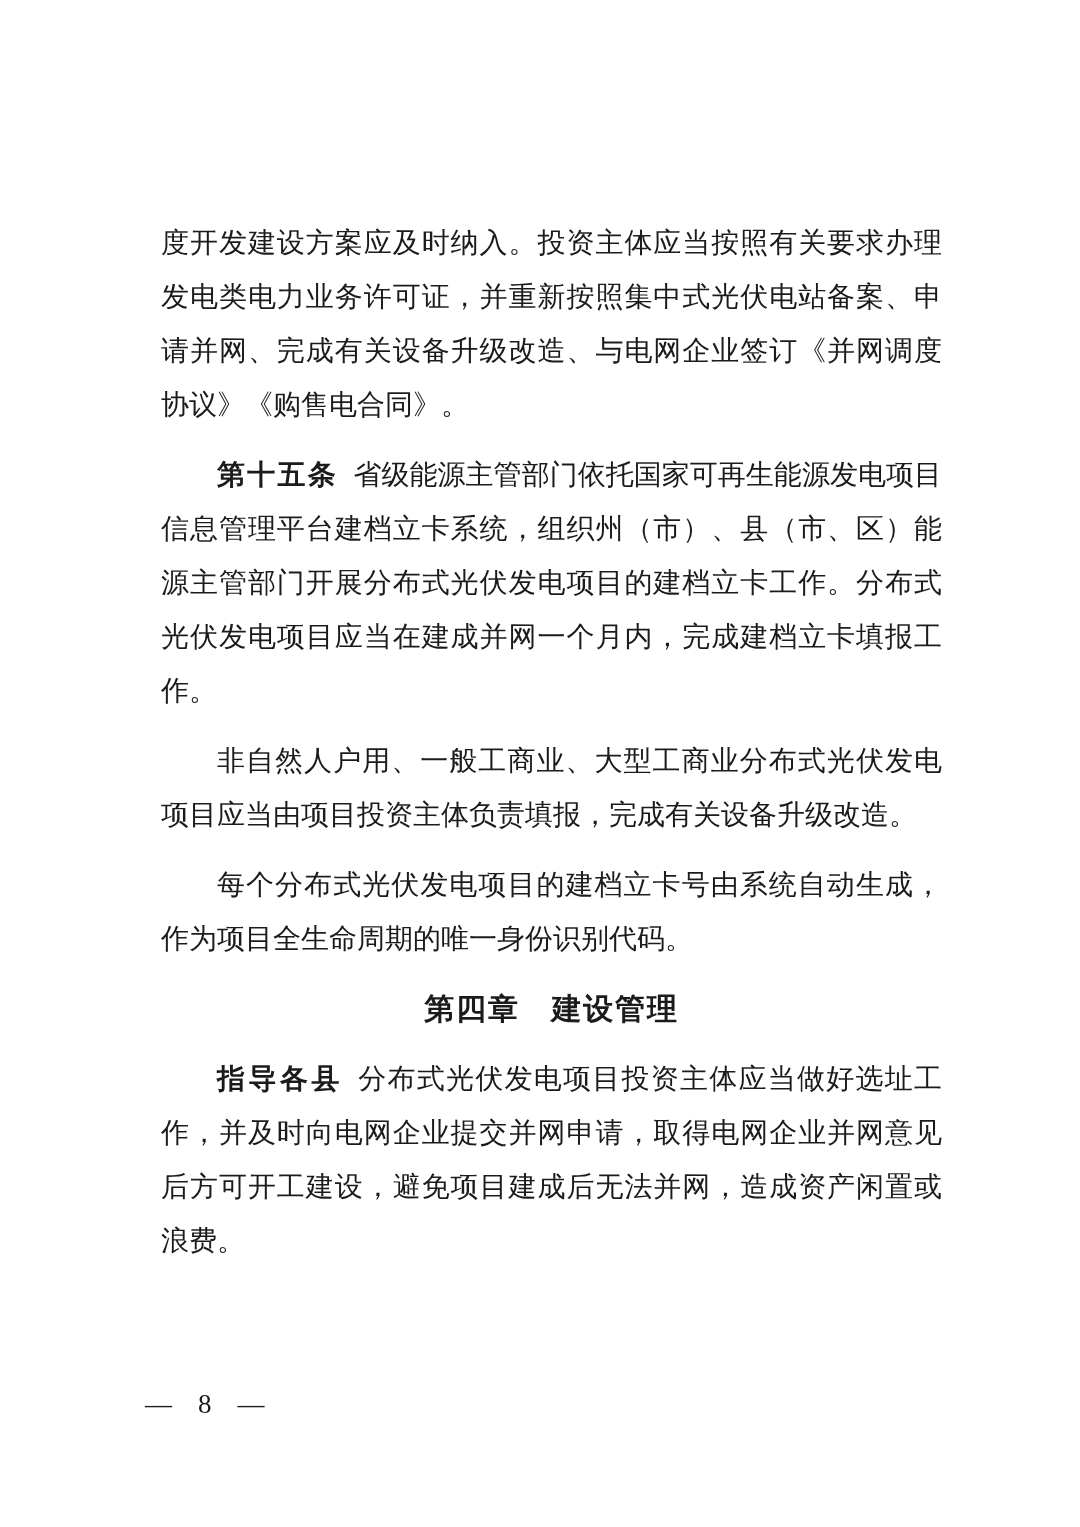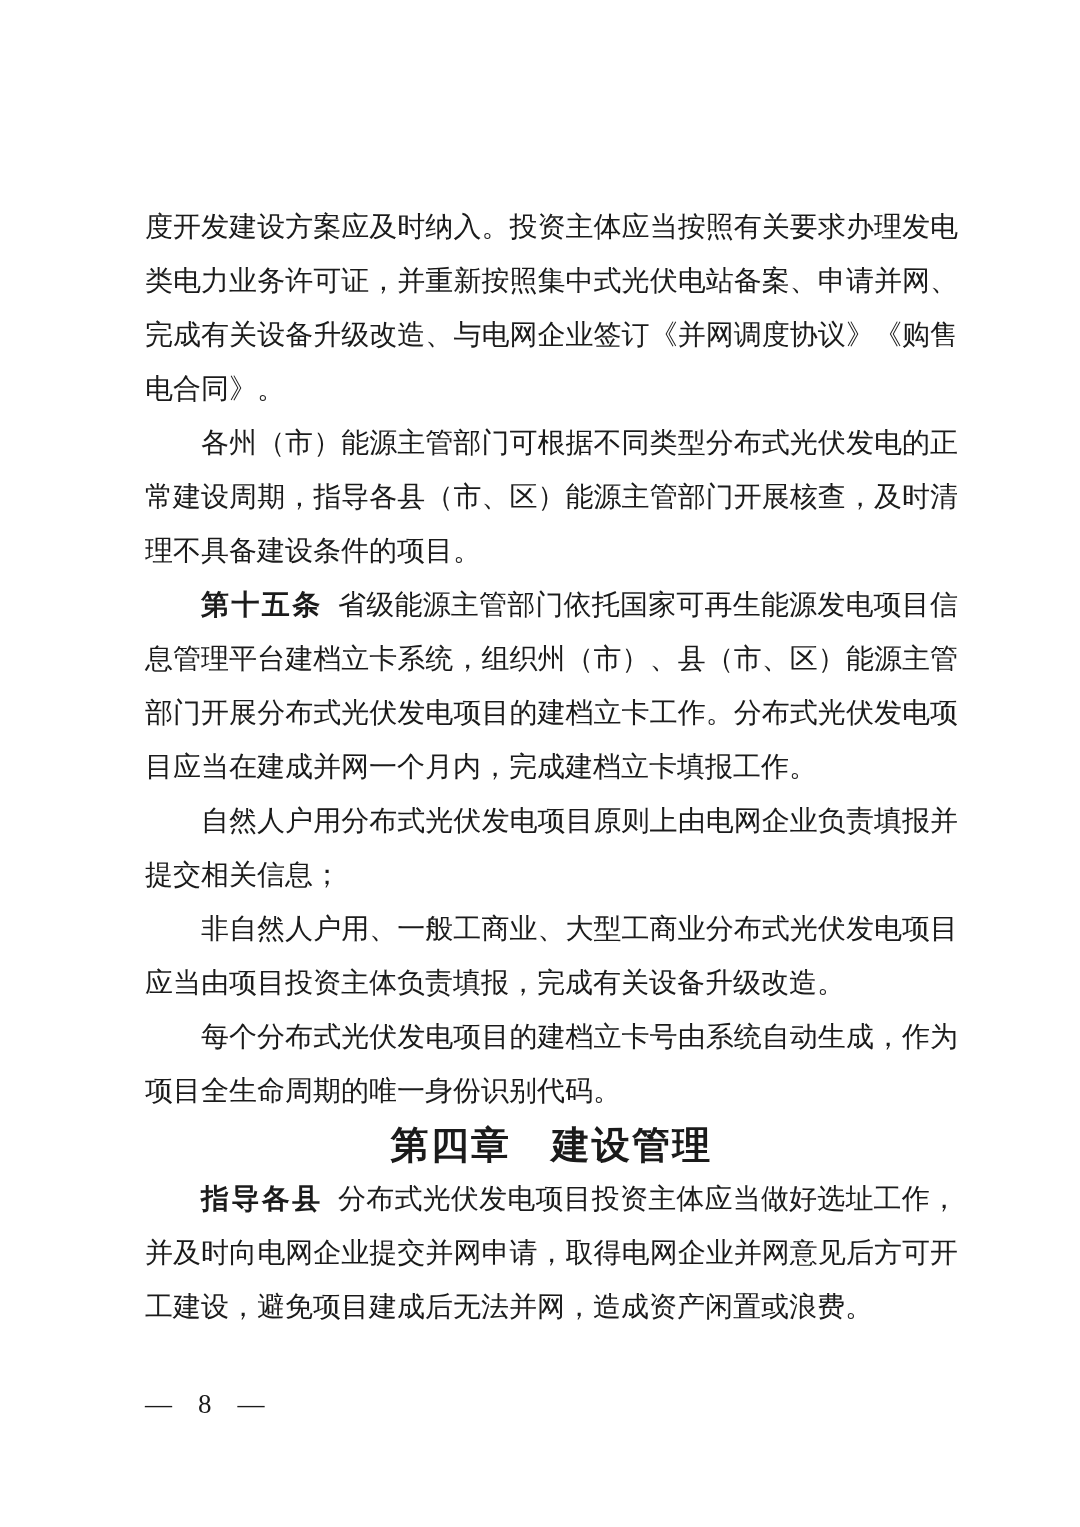--- a/index.html
+++ b/index.html
@@ -20,40 +20,40 @@
     position: absolute;
     left: 145px;
     top: 200px;
     width: 813px;
     font-size: 28px;
     line-height: 54px;
     text-align: justify;
     text-justify: inter-ideograph;
   }
   .doc-body p {
-    margin: 0;
+    margin: 16px;
     padding: 0;
   }
   .para.indent {
     text-indent: 2em;
   }
   .lead {
     font-weight: bold;
     font-family: "Liberation Sans", "DejaVu Sans", sans-serif;
     margin-right: 0.55em;
     letter-spacing: 0.08em;
   }
   .chapter-heading {
     margin: 0;
     padding: 0;
     text-align: center;
     text-indent: 0;
     font-weight: bold;
     font-family: "Liberation Sans", "DejaVu Sans", sans-serif;
-    font-size: 38px;
+    font-size: 30px;
     line-height: 54px;
     letter-spacing: 0.06em;
   }
   .footer {
     position: absolute;
     left: 145px;
     top: 1384px;
     display: flex;
     align-items: center;
     column-gap: 26px;
@@ -69,23 +69,21 @@
   }
 </style>
 </head>
 <body>
 
 <div class="page">
 
   <main class="doc-body">
 
   <p class="para continuation"><span>度开发建设方案应及时纳入。投资主体应当按照有关要求办理发电类电力业务许可证，并重新按照集中式光伏电站备案、申请并网、完成有关设备升级改造、与电网企业签订《并网调度协议》《购售电合同》。</span></p>
-      <p class="para indent"><span>各州（市）能源主管部门可根据不同类型分布式光伏发电的正常建设周期，指导各县（市、区）能源主管部门开展核查，及时清理不具备建设条件的项目。</span></p>
       <p class="para indent"><span class="lead">第十五条</span><span>省级能源主管部门依托国家可再生能源发电项目信息管理平台建档立卡系统，组织州（市）、县（市、区）能源主管部门开展分布式光伏发电项目的建档立卡工作。分布式光伏发电项目应当在建成并网一个月内，完成建档立卡填报工作。</span></p>
-      <p class="para indent"><span>自然人户用分布式光伏发电项目原则上由电网企业负责填报并提交相关信息；</span></p>
       <p class="para indent"><span>非自然人户用、一般工商业、大型工商业分布式光伏发电项目应当由项目投资主体负责填报，完成有关设备升级改造。</span></p>
       <p class="para indent"><span>每个分布式光伏发电项目的建档立卡号由系统自动生成，作为项目全生命周期的唯一身份识别代码。</span></p>
       <h2 class="chapter-heading">第四章　建设管理</h2>
       <p class="para indent"><span class="lead">指导各县</span><span>分布式光伏发电项目投资主体应当做好选址工作，并及时向电网企业提交并网申请，取得电网企业并网意见后方可开工建设，避免项目建成后无法并网，造成资产闲置或浪费。</span></p>
     </main>
 
   <div class="footer">
     <span class="dash">—</span>
     <span class="page-number">8</span>
     <span class="dash">—</span>

